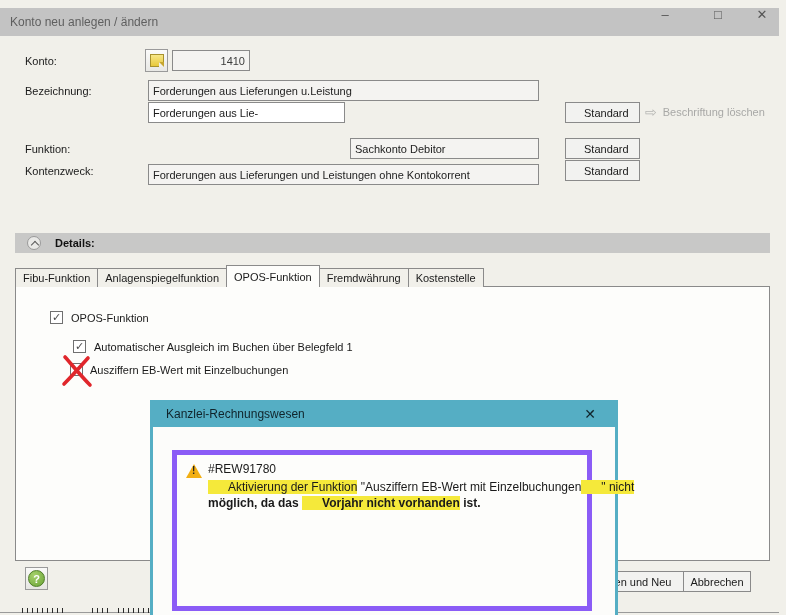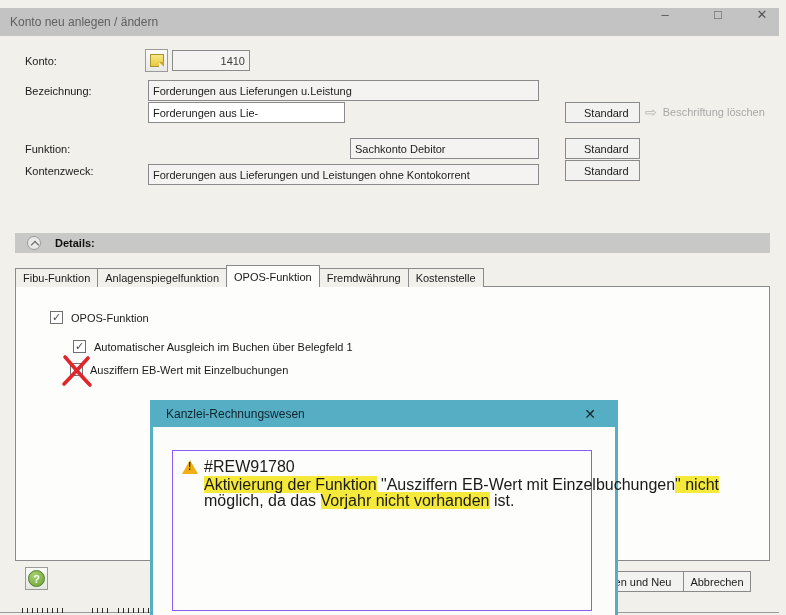--- a/index.html
+++ b/index.html
@@ -80,29 +80,29 @@
 
   
   #modal { position:absolute; left:150px; top:400px; width:468px; height:220px; z-index:10;
     background:#fcfcfa; border-left:3px solid #55aec4; border-right:3px solid #55aec4; }
   #modal-titlebar { position:absolute; left:-3px; top:0; width:468px; height:27px; background:#55aec4;
     display:flex; align-items:center; }
   #modal-titlebar .mtitle { margin-left:16px; color:#10242b; font-size:12px; }
   #modal-close { position:absolute; right:10px; top:0; width:30px; height:27px; display:flex;
     align-items:center; justify-content:center; color:#10242b; font-size:14px; }
   #msg-box { position:absolute; left:19px; top:50px; width:420px; height:161px; background:#fdfdfb;
-    border:1px solid #8b5cf6; font-size:16px; }
+    border:5px solid #8b5cf6; font-size:12px; }
   #warn-icon { position:absolute; left:9px; top:9px; width:0; height:0;
     border-left:8px solid transparent; border-right:8px solid transparent; border-bottom:14px solid #f2af13; }
   #warn-icon::after { content:"!"; position:absolute; left:-2px; top:1px; font-size:10px; font-weight:bold; color:#222; }
   #msg-code { position:absolute; left:31px; top:7px; color:#1a1a1a; }
   .msg-line { position:absolute; left:31px; white-space:pre; color:#1a1a1a; }
   #msg-line1 { top:25px; }
-  #msg-line2 { top:41px; }
-  .hl { background:#f5e93a; }
+  #msg-line2 { top:41px;font-weight:bold; }
+  .hl { background:#f5e93a;padding-left:20px; }
 </style>
 </head>
 <body>
 
 <div id="screen">
 
   <div id="titlebar">
     <span class="title">Konto neu anlegen / ändern</span>
   </div>
   <div class="win-ctrl" style="left:648px;">–</div>

